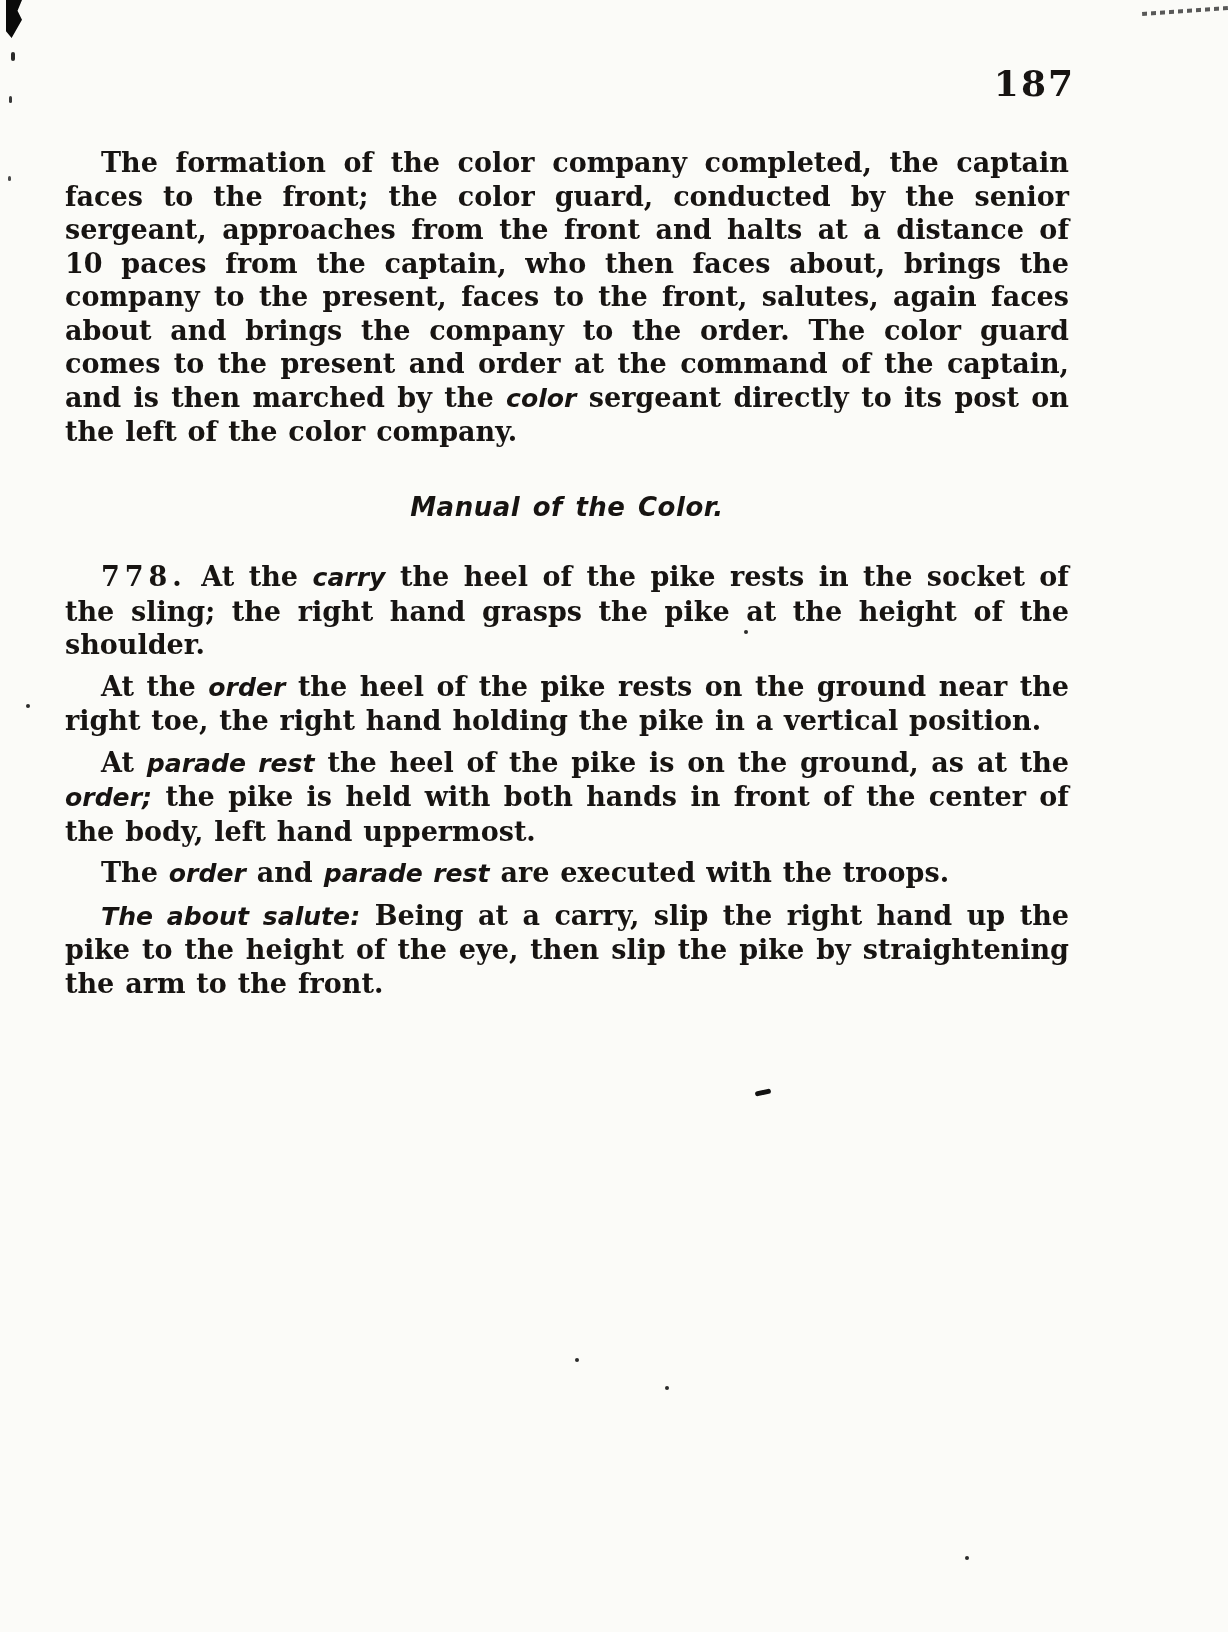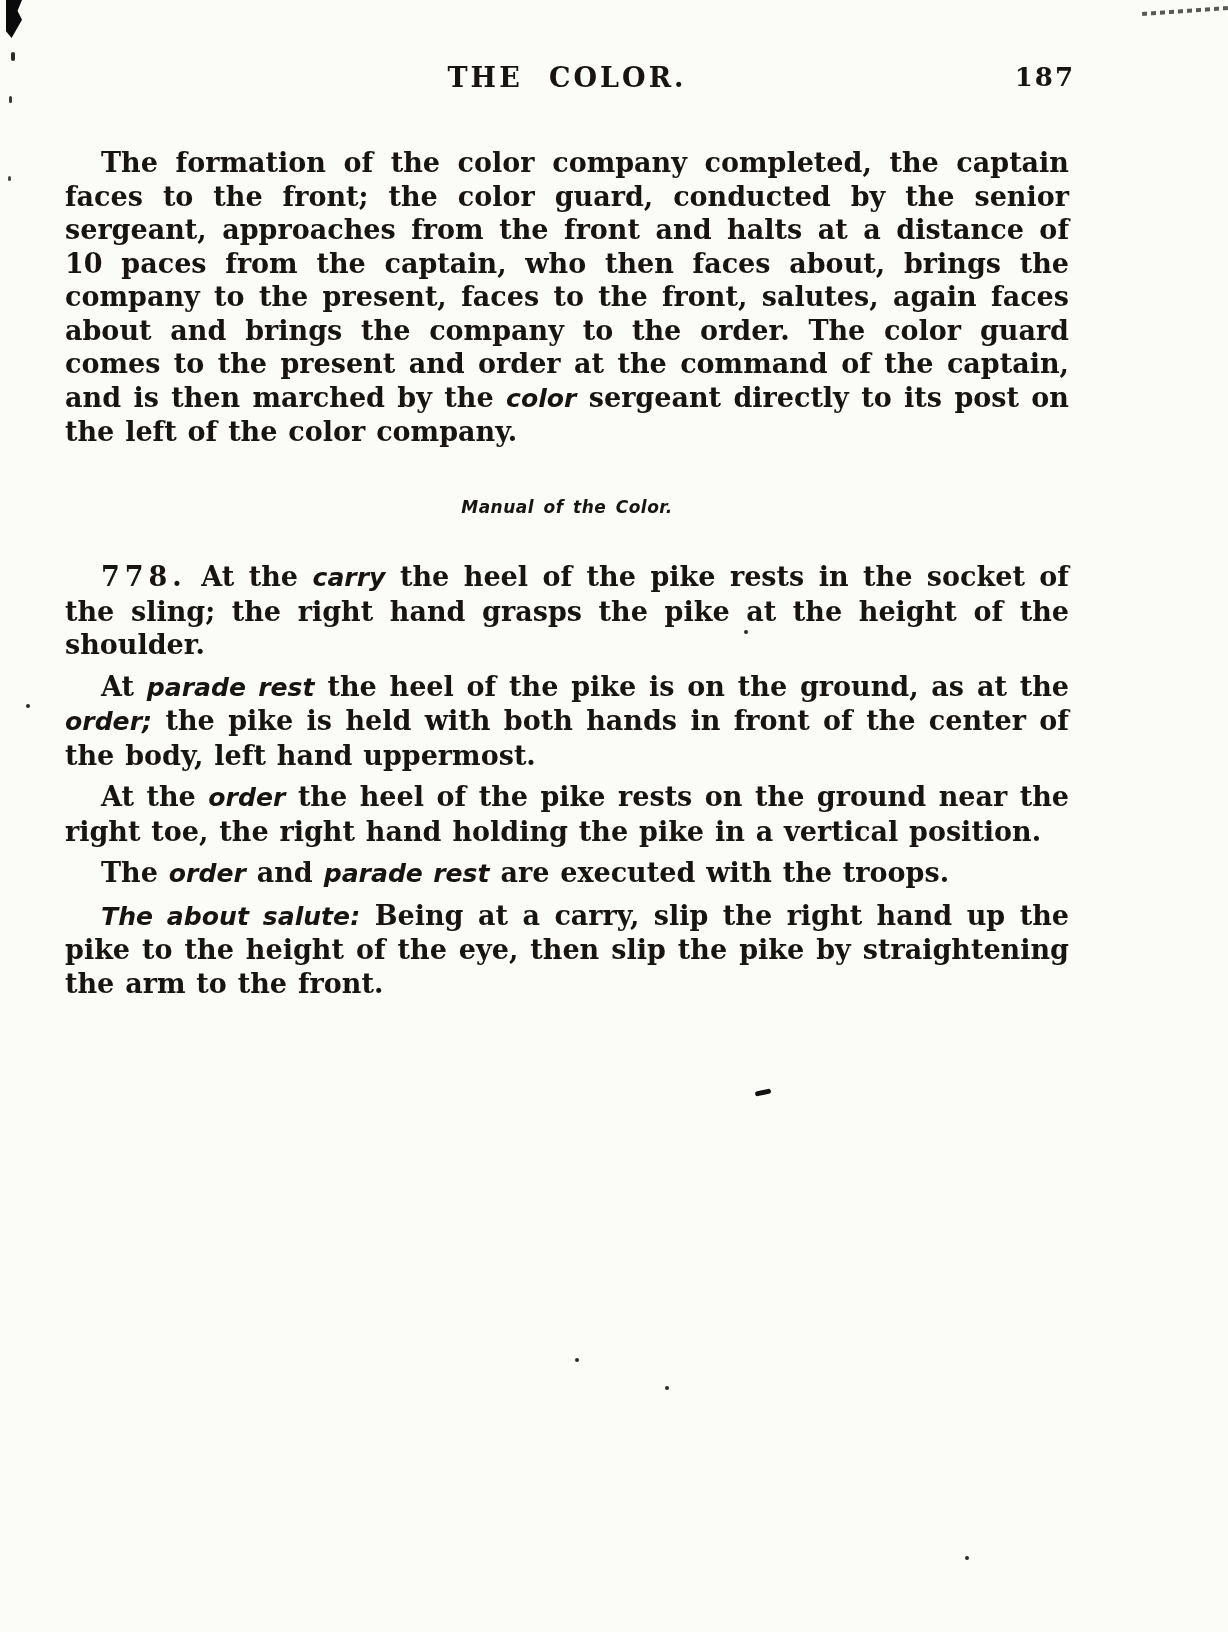--- a/index.html
+++ b/index.html
@@ -27,21 +27,21 @@
     text-align: center;
     font-size: 27px;
     font-weight: bold;
     letter-spacing: 3px;
     word-spacing: 14px;
   }
   .page-number {
     position: absolute;
     right: 2px;
     top: 0;
-    font-size: 26px;
+    font-size: 36px;
     font-weight: bold;
     letter-spacing: 2px;
   }
   .text-body {
     font-size: 27px;
     line-height: 33.5px;
     font-weight: bold;
     text-align: justify;
     word-spacing: 1.5px;
   }
@@ -55,21 +55,21 @@
     font-size: 0.93em;
   }
   .spaced {
     letter-spacing: 5px;
   }
   .section-heading {
     text-align: center;
     font-family: "DejaVu Sans", sans-serif;
     font-style: italic;
     font-weight: bold;
-    font-size: 17px;
+    font-size: 26px;
     margin: 42px 0 36px 0;
     letter-spacing: 0.5px;
     word-spacing: 3px;
     text-indent: 0;
   }
   
   .artifact { position: absolute; pointer-events: none; }
   .corner-blob {
     left: 6px; top: 0;
     width: 16px; height: 38px;
@@ -110,27 +110,26 @@
 <div class="artifact squiggle"></div>
 <div class="artifact pen-dash"></div>
 <div class="artifact dot dot-1"></div>
 <div class="artifact dot dot-2"></div>
 <div class="artifact dot dot-3"></div>
 <div class="artifact dot dot-4"></div>
 <div class="artifact dot dot-5"></div>
 
 <div class="page-inner">
   <div class="page-header">
-    <div class="header-title">THE COLOR.</div>
     <div class="page-number">187</div>
   </div>
 
   <div class="text-body">
 
   <p class="para"><span>The formation of the color company completed, the captain faces to the front; the color guard, conducted by the senior sergeant, approaches from the front and halts at a distance of 10 paces from the captain, who then faces about, brings the company to the present, faces to the front, salutes, again faces about and brings the company to the order.  The color guard comes to the present and order at the command of the captain, and is then marched by the </span><span class="italic">color</span><span> sergeant directly to its post on the left of the color company.</span></p>
       <div class="section-heading">Manual of the Color.</div>
       <p class="para"><span class="spaced">778.</span><span> At the </span><span class="italic">carry</span><span> the heel of the pike rests in the socket of the sling; the right hand grasps the pike at the height of the shoulder.</span></p>
+      <p class="para"><span>At the </span><span class="italic">order</span><span> the heel of the pike rests on the ground near the right toe, the right hand holding the pike in a vertical position.</span></p>
       <p class="para"><span>At </span><span class="italic">parade rest</span><span> the heel of the pike is on the ground, as at the </span><span class="italic">order;</span><span> the pike is held with both hands in front of the center of the body, left hand uppermost.</span></p>
-      <p class="para"><span>At the </span><span class="italic">order</span><span> the heel of the pike rests on the ground near the right toe, the right hand holding the pike in a vertical position.</span></p>
       <p class="para"><span>The </span><span class="italic">order</span><span> and </span><span class="italic">parade rest</span><span> are executed with the troops.</span></p>
       <p class="para"><span class="italic">The about salute:</span><span> Being at a carry, slip the right hand up the pike to the height of the eye, then slip the pike by straightening the arm to the front.</span></p>
     </div>
 </div>
 
 </body></html>

